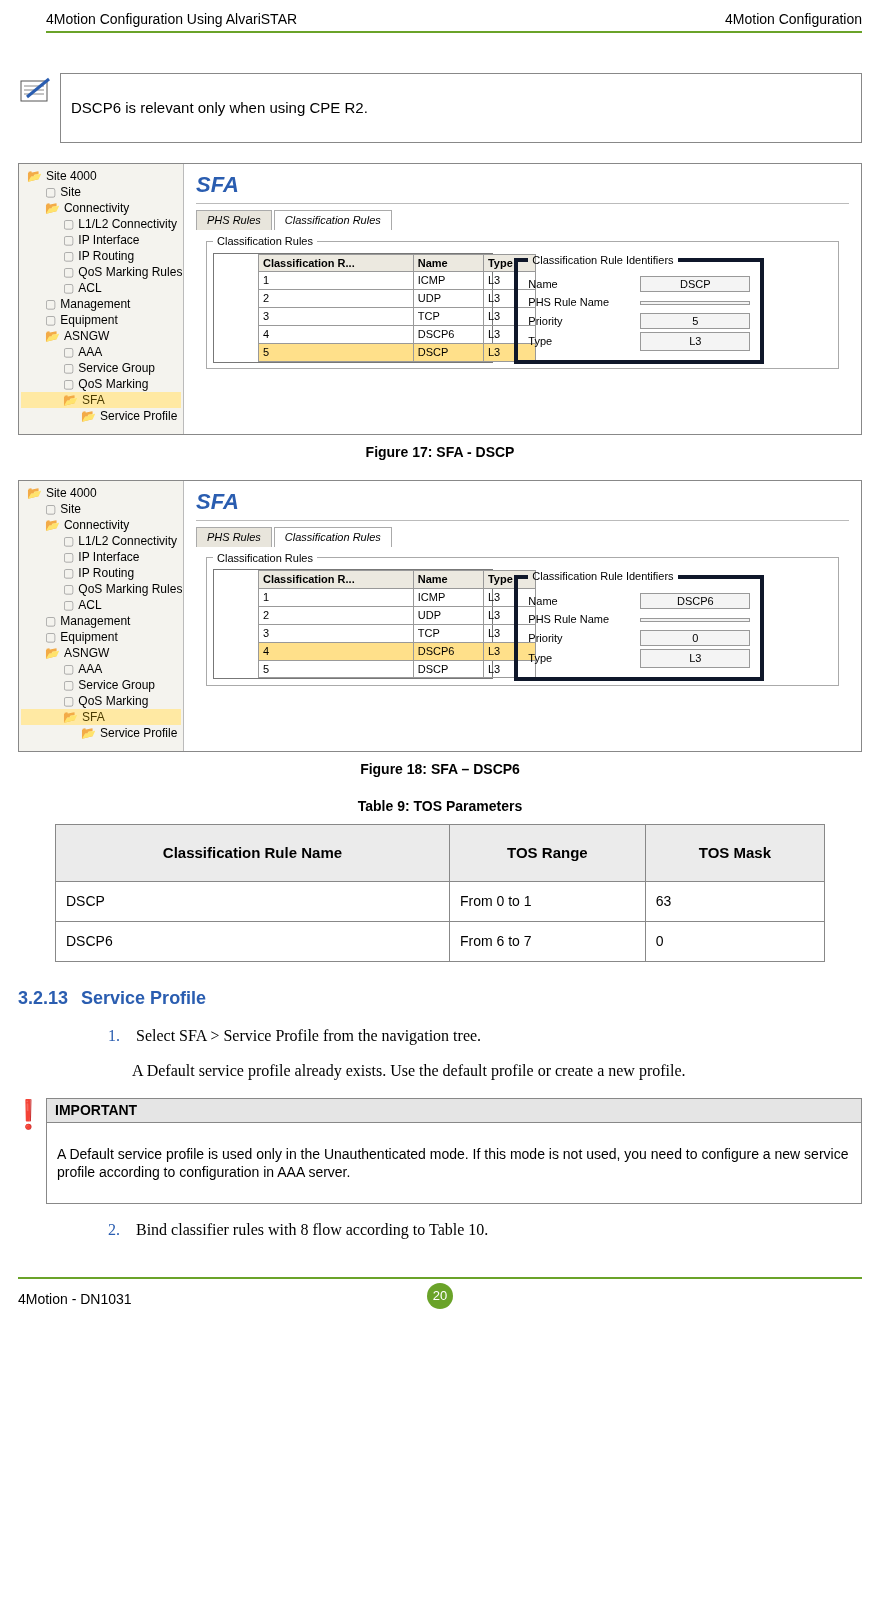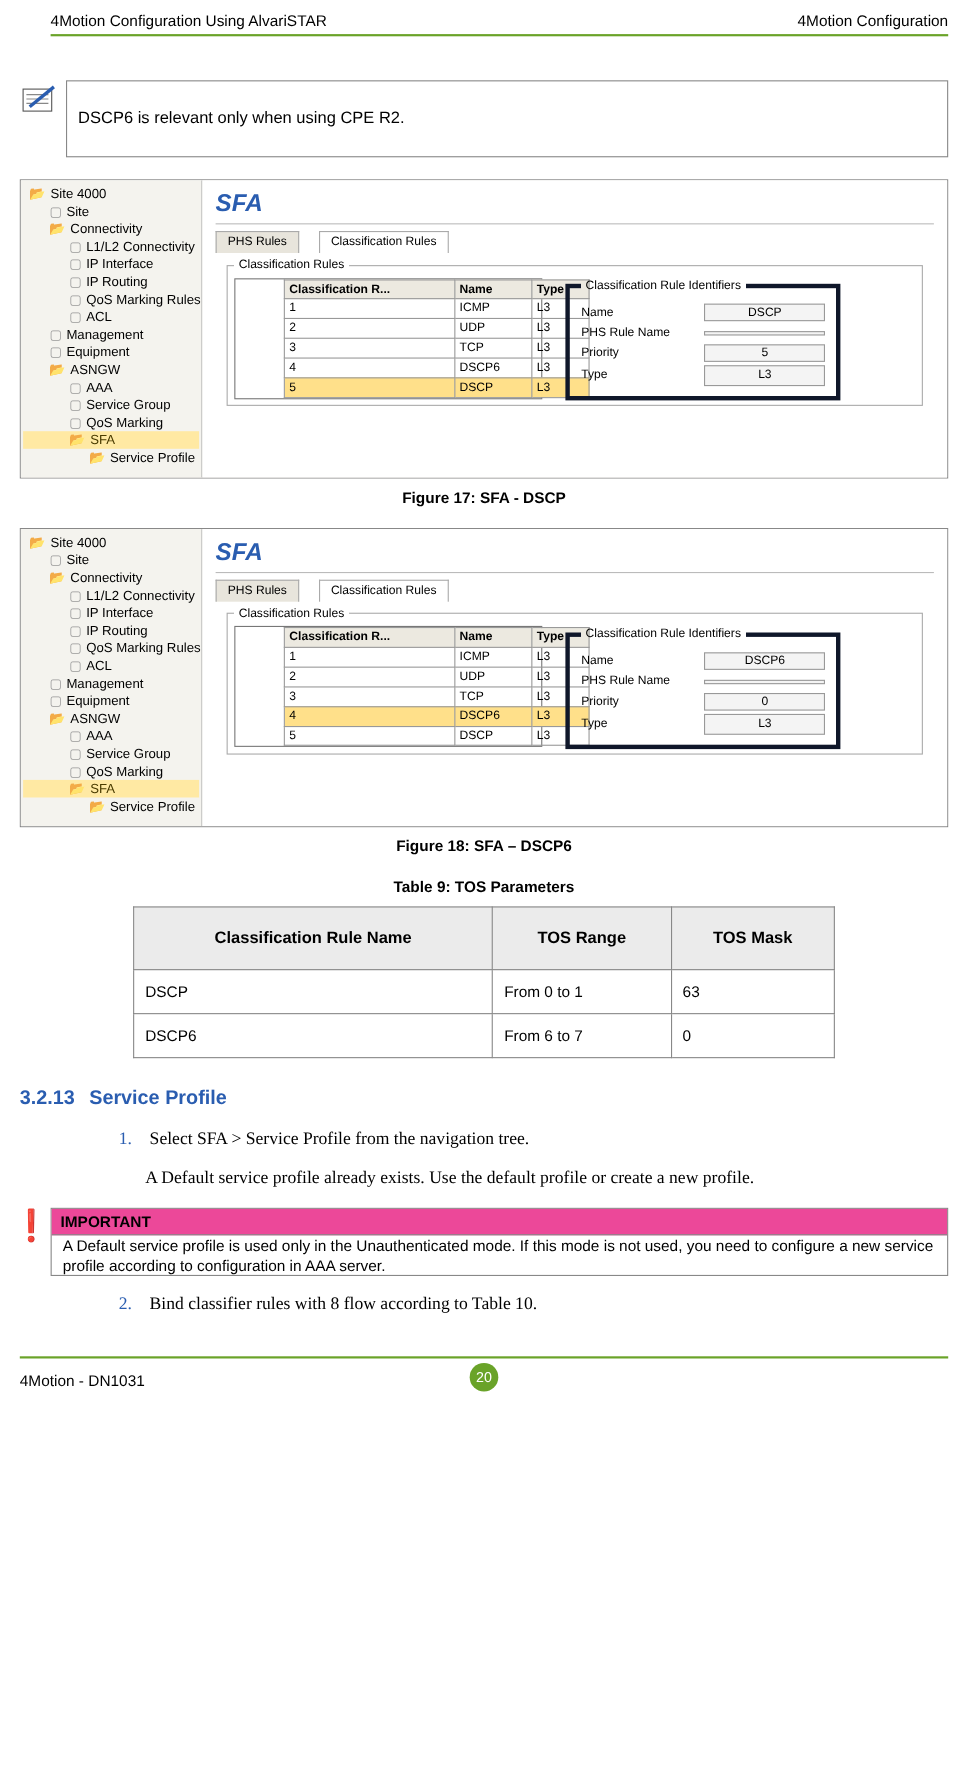--- a/index.html
+++ b/index.html
@@ -41,24 +41,24 @@
 
   
   .imp-row { display:flex; gap:6px; align-items:flex-start; margin: 14px 0 14px 0;}
   .imp-icon {
     width: 22px; height:34px;
     display:flex; align-items:center; justify-content:center;
     color:#c0392b; font-size:28px;
   }
   .imp-box { flex:1; border:1px solid #888; }
   .imp-header {
-    background:#ec4899; font-weight:bold; padding:2px 8px;
+    background:#e5e5e5; font-weight:bold; padding:2px 8px;
     border-bottom:1px solid #888;
   }
-  .imp-body { padding:0 10px; font-size:14px; line-height:1.3;}
+  .imp-body { padding:22px 10px; font-size:14px; line-height:1.3;}
 
   
   .figure { border: 1px solid #888; margin-bottom:8px; }
   .fig-caption { text-align:center; font-weight:bold; margin: 6px 0 18px 0; }
   .sfa-frame { display:flex; height: 270px; font-size:12px; background:#f4f3ef; }
   .tree-pane {
     width: 165px; background:#f4f3ee;
     border-right:1px solid #bbb;
     padding:4px 2px;
   }
@@ -71,21 +71,21 @@
   .sfa-sel { background:#ffe9a3; color:#4a3b00; }
   .right-pane { flex:1; background:#fff; position:relative;}
   .right-top {
     padding:6px 12px 0 12px;
   }
   .sfa-title {
     color:#2a5db0; font-size:22px; font-style:italic; font-weight:bold;
     border-bottom:1px solid #bbb; padding-bottom:3px;
     margin-bottom:6px;
   }
-  .tab-bar { display:flex; gap:18px; margin-bottom:4px;}
+  .tab-bar { display:flex; gap:2px; margin-bottom:4px;font-style:italic;}
   .tab { padding:2px 10px; border:1px solid #aaa; border-bottom:none; background:#e8e5dc; font-size:11px;}
   .tab.active { background:#fff; }
   .panel-group {
     border:1px solid #aaa; margin:4px 10px 0 10px; padding:4px 6px;
   }
   .panel-group legend { font-size:11px; padding:0 4px; }
   .cls-table { border:1px solid #777; border-collapse:collapse; width:280px; font-size:11px; display:inline-block; vertical-align:top;}
   .cls-table table{ border-collapse:collapse; width:100%;margin-left:44px;}
   .cls-table th, .cls-table td { border:1px solid #999; padding:1px 4px; text-align:left;}
   .cls-table th { background:#ece9e0; }
@@ -96,21 +96,21 @@
     width:250px;
   }
   .ident-box .row { display:flex; align-items:center; justify-content:space-between; margin:3px 0;}
   .ident-box input, .ident-box .sel {
     font-size:11px; width:110px; text-align:center; border:1px solid #999; background:#f4f4f4; padding:1px 3px;
   }
   
   
   .doc-table-caption { text-align:center; font-weight:bold; margin:4px 0 8px 0; }
   .doc-table {
-    width: 638px; margin: 0 auto 24px auto;
+    width: 770px; margin: 0 auto 24px auto;
     border-collapse: collapse;
   }
   .doc-table th {
     background:#ebebeb;
     font-weight:bold;
     text-align:center;
     padding:18px 8px;
     border:1px solid #888;
     font-size:15px;
   }

